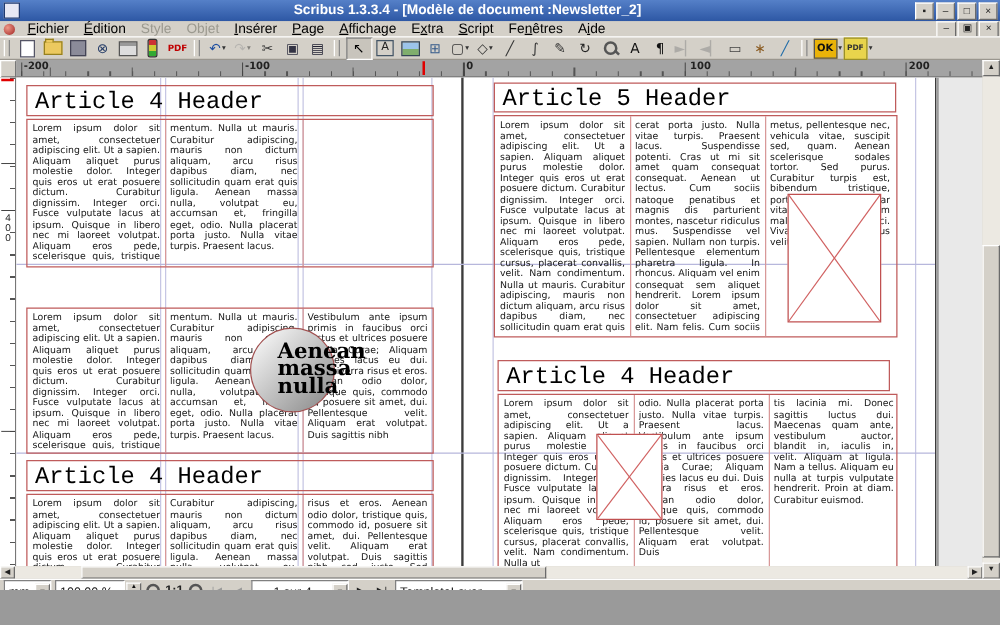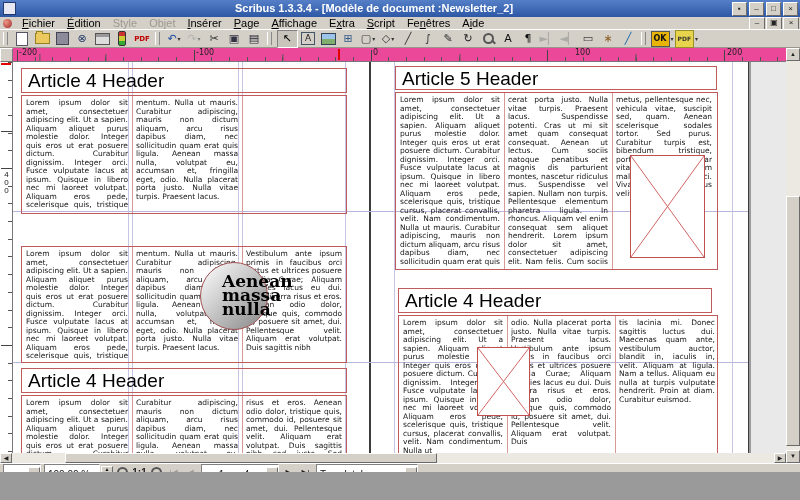--- a/index.html
+++ b/index.html
@@ -39,21 +39,21 @@
   .icon-frame{border:1px solid #456;width:12px;height:11px;font-size:9px;line-height:11px;text-align:center;color:#222;}
   .icon-imgframe{width:13px;height:10px;border:1px solid #345;background:linear-gradient(180deg,#9cc4ea 0 5px,#7fae6d 5px);}
   .icon-mag{position:relative;width:13px;height:13px;}
   .icon-mag::before{content:"";position:absolute;left:1px;top:1px;width:7px;height:7px;border:2px solid #555;border-radius:50%;}
   .icon-mag::after{content:"";position:absolute;left:9px;top:9px;width:5px;height:2px;background:#555;transform:rotate(45deg);}
   .icon-ok{border:1px solid #555;background:#eab308;font-size:8px;font-weight:bold;padding:0 2px;color:#111;}
   .icon-pdfy{background:#e8d44c;border:1px solid #998f2a;font-size:6px;font-weight:bold;padding:1px 2px;color:#333;}
 
   
   #ruler-corner{left:0;top:48px;width:13px;height:14px;background:#d4d0c8;border:1px solid;border-color:#fff #777 #777 #fff;box-sizing:border-box;}
-  #hruler{left:13px;top:48px;width:773px;height:14px;background:#ec4899;border-bottom:1px solid #777;box-sizing:border-box;overflow:hidden;}
+  #hruler{left:13px;top:48px;width:773px;height:14px;background:#a3a3a3;border-bottom:1px solid #777;box-sizing:border-box;overflow:hidden;font-weight:bold;}
   .hticks-minor{position:absolute;left:0;right:0;bottom:0;height:4px;background:repeating-linear-gradient(to right,#555 0 1px,transparent 1px 17.68px);background-position:4px 0;}
   .hticks-med{position:absolute;left:0;right:0;bottom:0;height:7px;background:repeating-linear-gradient(to right,#555 0 1px,transparent 1px 176.8px);background-position:92.4px 0;}
   .hticks-major{position:absolute;left:0;right:0;bottom:0;height:11px;background:repeating-linear-gradient(to right,#444 0 1px,transparent 1px 176.8px);background-position:4px 0;}
   .rlabel{position:absolute;top:0;font-size:8px;color:#222;font-family:"DejaVu Sans",sans-serif;}
   #hmark{position:absolute;left:325px;top:1px;bottom:1px;width:2px;background:#e00000;}
   #vruler{left:0;top:62px;width:13px;height:391px;background:#fff;border-right:1px solid #777;box-sizing:border-box;overflow:hidden;}
   .vticks-minor{position:absolute;top:0;bottom:0;right:0;width:4px;background:repeating-linear-gradient(to bottom,#555 0 1px,transparent 1px 17.68px);}
   .vticks-major{position:absolute;top:0;bottom:0;right:0;width:11px;background:repeating-linear-gradient(to bottom,#444 0 1px,transparent 1px 176.8px);background-position:0 106px;}
   #vlabel{position:absolute;left:2px;top:108px;font-size:8px;color:#222;writing-mode:vertical-rl;text-orientation:upright;letter-spacing:-1px;}
   #vmark{position:absolute;left:1px;top:1px;width:10px;height:2px;background:#e00000;}
@@ -61,21 +61,21 @@
   
   #canvas{left:13px;top:62px;width:773px;height:391px;background:#e9e9e9;overflow:hidden;}
   #page-left{left:0;top:0;width:356px;height:391px;background:#fff;}
   #page-junction{left:356px;top:0;width:2px;height:391px;background:#3c3c3c;}
   #page-right{left:358px;top:0;width:377px;height:391px;background:#fff;}
   #page-right-edge{left:735px;top:0;width:1px;height:391px;background:#3c3c3c;}
   #page-right-shadow{left:736px;top:0;width:2px;height:391px;background:#9a9a9a;}
   .hguide{position:absolute;left:0;width:735px;height:1px;background:#b7b7dc;}
   .vguide{position:absolute;top:0;height:391px;width:1px;background:#c6c6e4;}
   .frame{position:absolute;border:1px solid #bf5b5b;box-sizing:border-box;}
-  .header-text{font-family:Liberation Sans, sans-serif;font-size:19px;line-height:22px;padding:1px 0 0 6px;color:#000;white-space:nowrap;overflow:hidden;}
+  .header-text{font-family:Liberation Mono, monospace;font-size:19px;line-height:22px;padding:1px 0 0 6px;color:#000;white-space:nowrap;overflow:hidden;}
   .coltext{position:absolute;top:3px;bottom:3px;font-size:7.5px;line-height:8.5px;text-align:justify;color:#151515;overflow:hidden;font-family:"DejaVu Sans",sans-serif;}
   .colsep{position:absolute;top:0;bottom:0;width:1px;background:#d89898;}
   .lc1{left:4px;width:102px;} .lc2{left:114px;width:102px;} .lc3{left:224px;width:96px;}
   .ls1{left:110px;} .ls2{left:220px;}
   .rc1{left:4px;width:100px;} .rc2{left:112px;width:100px;} .rc3{left:220px;width:96px;}
   .rs1{left:108px;} .rs2{left:216px;}
   .ximg{position:absolute;background:#fff;border:1px solid #c05050;box-sizing:border-box;}
   .ximg svg{display:block;width:100%;height:100%;}
   #circle{position:absolute;left:187px;top:200px;width:68px;height:68px;border-radius:50%;border:1px solid #a05050;background:linear-gradient(135deg,#fafafa 5%,#8c8c8c 95%);box-sizing:border-box;}
   #circle .ctext{padding:11px 0 0 21px;font-family:"DejaVu Serif","Liberation Serif",serif;font-weight:bold;font-size:17px;line-height:14px;color:#000;}
@@ -243,21 +243,21 @@
     </div>
 
   <div id="ruler-corner" class="abs"></div>
   <div id="hruler" class="abs">
     <div class="hticks-minor"></div>
     <div class="hticks-med"></div>
     <div class="hticks-major"></div>
     <span class="rlabel" style="left:6px">-200</span>
     <span class="rlabel" style="left:183px">-100</span>
     <span class="rlabel" style="left:360px">0</span>
-    <span class="rlabel" style="left:562px">100</span>
+    <span class="rlabel" style="left:539px">100</span>
     <span class="rlabel" style="left:714px">200</span>
     <div id="hmark"></div>
   </div>
   <div id="vruler" class="abs">
     <div class="vticks-minor"></div>
     <div class="vticks-major"></div>
     <span id="vlabel">400</span>
     <div id="vmark"></div>
   </div>
 

